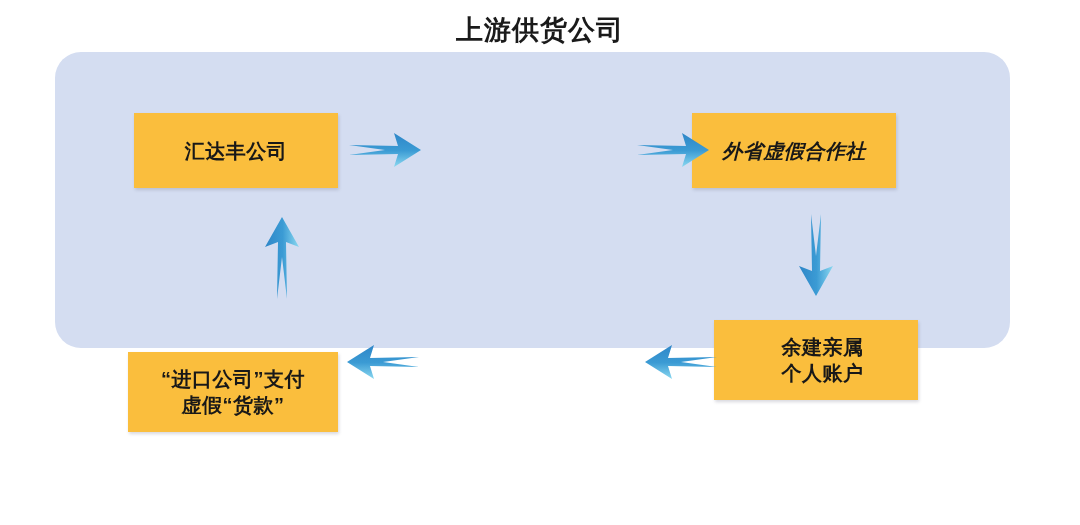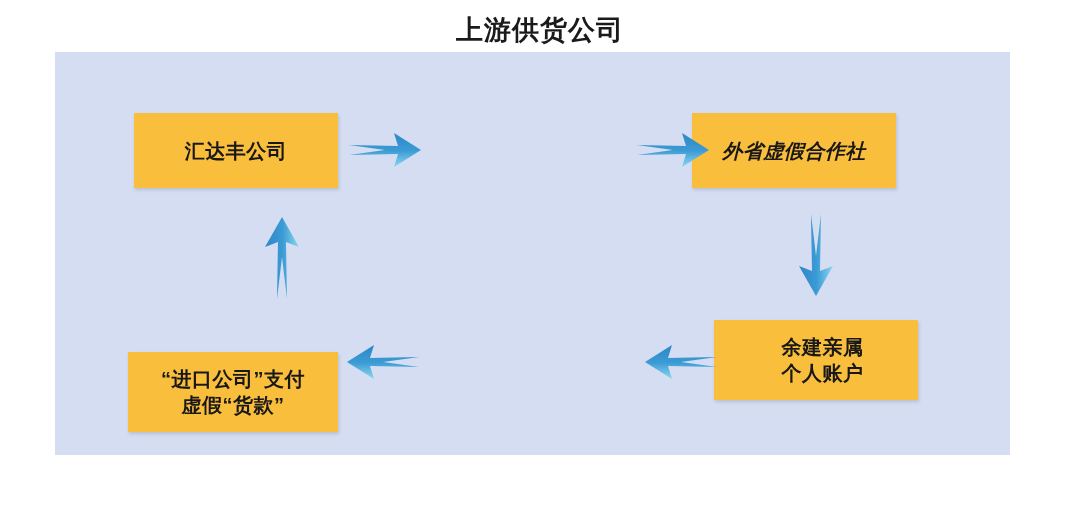--- a/index.html
+++ b/index.html
@@ -26,22 +26,23 @@
     color: #1a1a1a;
     letter-spacing: 1px;
     white-space: nowrap;
   }
 
   #diagram-panel {
     position: absolute;
     left: 55px;
     top: 52px;
     width: 955px;
-    height: 403px;
+    height: 296px;
     background: #D4DDF1;
+    border-radius: 26px;
   }
 
   .node-box {
     position: absolute;
     background: #FABE3D;
     display: flex;
     align-items: center;
     justify-content: center;
     flex-direction: column;
     box-sizing: border-box;

